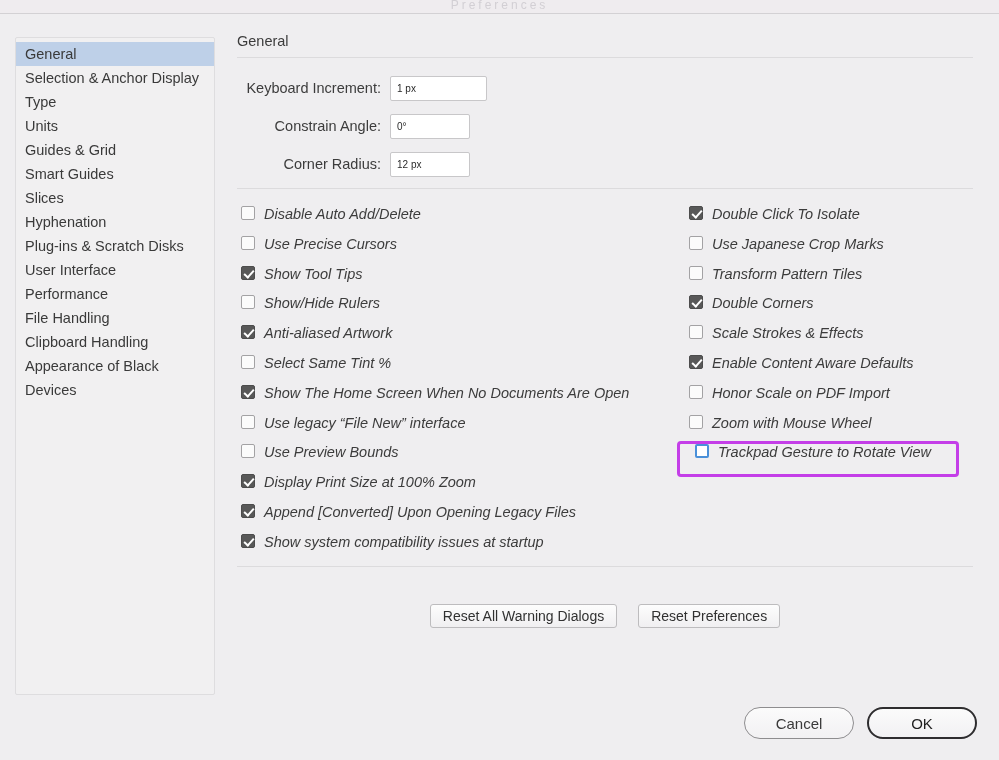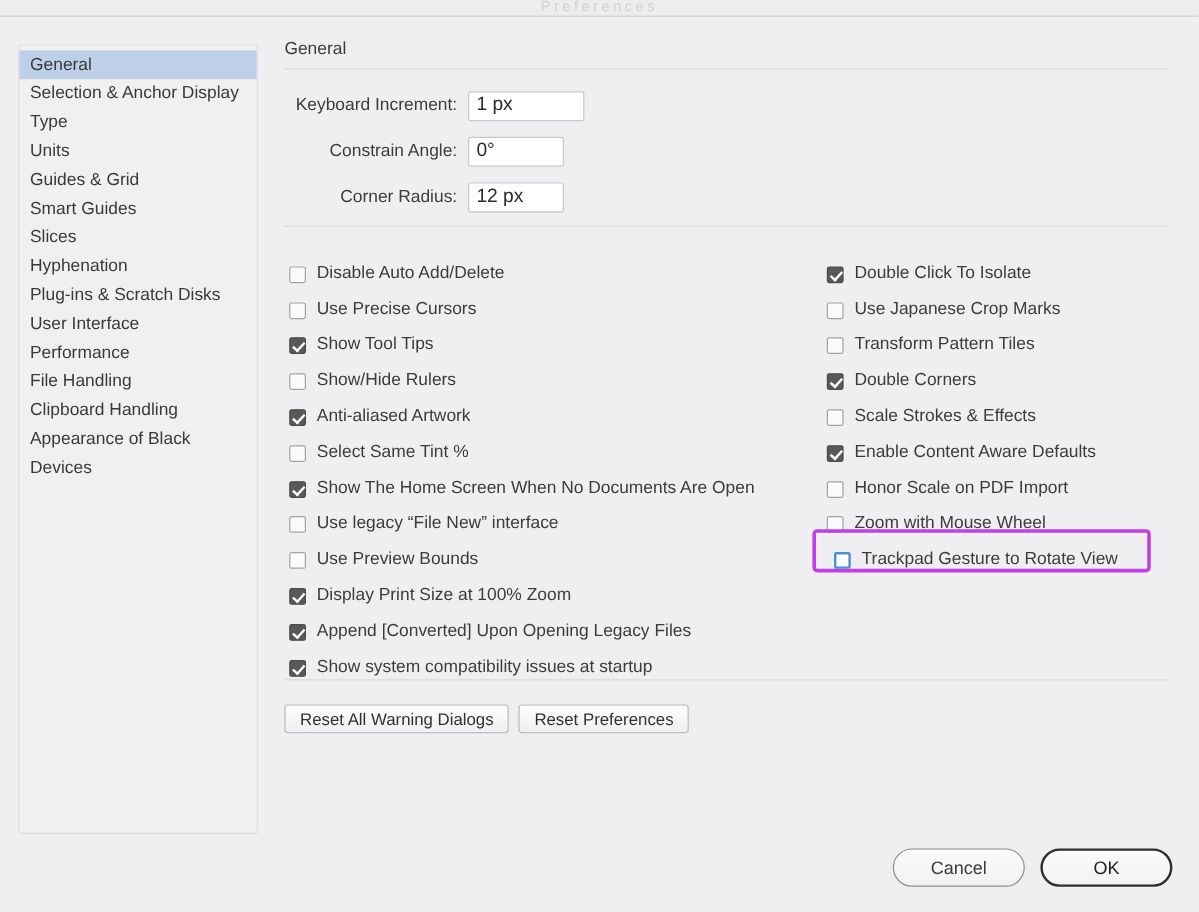--- a/index.html
+++ b/index.html
@@ -111,21 +111,21 @@
     padding-right: 9px;
     color: #3c3c3c;
     white-space: nowrap;
   }
   .field-input {
     height: 25px;
     background: #ffffff;
     border: 1px solid #c8c7c9;
     border-radius: 2px;
     font-family: "Liberation Sans", sans-serif;
-    font-size: 16px;
+    font-size: 10px;
     color: #2b2b2b;
     padding: 0 6px;
     outline: none;
   }
   .field-input.wide { width: 97px; }
   .field-input.narrow { width: 80px; }
 
   
   #checks {
     position: relative;
@@ -134,25 +134,26 @@
   }
   .check-col {
     position: absolute;
     top: 0;
   }
   #col-left  { left: 4px;   width: 440px; }
   #col-right { left: 452px; width: 290px; }
 
   .check-row {
     display: flex;
-    align-items: flex-end;
+    align-items: flex-start;
     height: 29.8px;
     white-space: nowrap;
     cursor: default;
     position: relative;
+    font-style: italic;
   }
   .cbox {
     width: 14px;
     height: 14px;
     border: 1px solid #a3a2a4;
     background: #fbfbfb;
     border-radius: 2px;
     margin-right: 9px;
     flex: none;
     position: relative;
@@ -190,23 +191,24 @@
     padding-right: 9px;
     width: 276px;
     border-radius: 1px;
   }
 
   
   #reset-rule {
     margin-top: 10px;
   }
   #reset-row {
-    margin-top: 20px;
+    margin-top: 37px;
     display: flex;
-    gap: 8px;
+    justify-content: center;
+    gap: 21px;
     width: 736px;
   }
   .rect-btn {
     height: 24px;
     background: linear-gradient(#fdfdfd, #f0eff1);
     border: 1px solid #bdbcbe;
     border-radius: 3px;
     font-family: "Liberation Sans", sans-serif;
     font-size: 14px;
     color: #313131;

